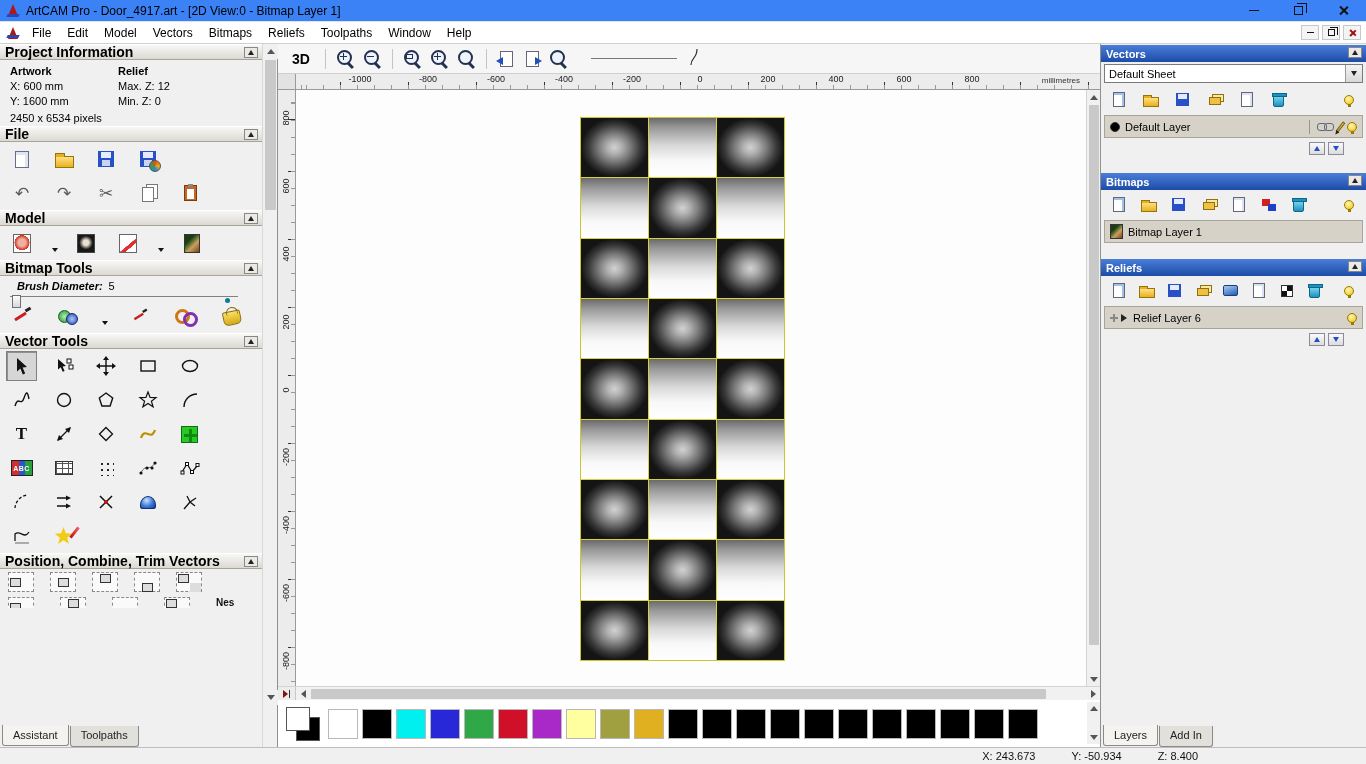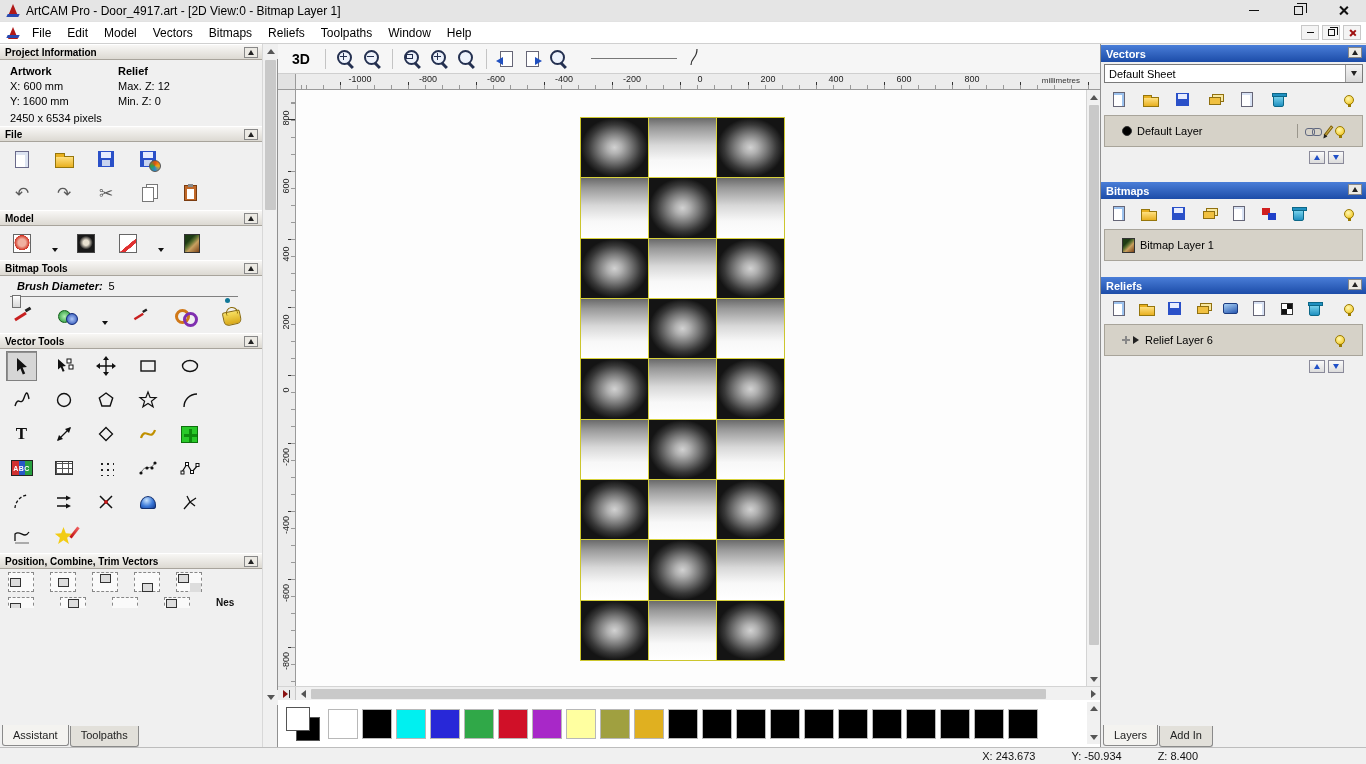--- a/index.html
+++ b/index.html
@@ -1,20 +1,20 @@
 <!DOCTYPE html>
 <html><head>
 <meta charset="utf-8">
 <style>
   * { margin:0; padding:0; box-sizing:border-box; }
   html,body { width:1366px; height:764px; overflow:hidden; font-family:"Liberation Sans",sans-serif; background:#f0f0f0; }
   .app { width:1366px; height:764px; display:flex; flex-direction:column; background:#fff; }
 
   
-  .titlebar { height:22px; background:#e5e5e5; display:flex; align-items:center; border-bottom:1px solid #e2e2e2; }
+  .titlebar { height:22px; background:#3b82f6; display:flex; align-items:center; border-bottom:1px solid #e2e2e2; }
   .logo { width:15px; height:15px; margin:0 5px 0 6px; position:relative; }
   .logo::before { content:""; position:absolute; left:2px; top:1px; border-left:5px solid transparent; border-right:5px solid transparent; border-bottom:12px solid #b01818; }
   .logo::after { content:""; position:absolute; left:1px; bottom:1px; width:12px; height:3px; background:#2848b0; transform:skewX(-25deg); }
   .title-text { font-size:12px; color:#000; }
   .win-controls { margin-left:auto; display:flex; height:100%; }
   .wbtn { width:45px; height:100%; display:flex; align-items:center; justify-content:center; position:relative; }
   .g-min { width:10px; height:1px; background:#111; }
   .g-max { width:9px; height:9px; border:1px solid #111; position:relative; }
   .g-max::before { content:""; position:absolute; left:2px; top:-4px; width:9px; height:9px; border:1px solid #111; border-bottom:none; border-left:none; }
   .g-x { width:11px; height:11px; position:relative; }
@@ -29,21 +29,21 @@
   .mdi .mbtn { width:18px; height:15px; border:1px solid #c8c8c8; background:#f4f4f4; display:flex; align-items:center; justify-content:center; }
   .g-min.s{width:7px;} .g-max.s{width:7px;height:7px;} .g-max.s::before{width:7px;height:7px;left:1px;top:-3px;}
   .g-x.s{width:8px;height:8px;} .g-x.s::before,.g-x.s::after{left:3.5px;height:8px;background:#a01010;}
 
   
   .main { height:703px; display:flex; }
 
   
   .left-panel { width:278px; background:#f0f0f0; display:flex; position:relative; border-right:1px solid #909090; }
   .lp-content { width:263px; overflow:hidden; position:relative; }
-  .sec-h { height:16px; display:flex; align-items:center; background:linear-gradient(#f8f7f5,#dcd9d2); border-top:1px solid #fff; border-bottom:1px solid #a8a49c; font-weight:bold; font-size:10px; padding:0 5px; position:relative; }
+  .sec-h { height:16px; display:flex; align-items:center; background:linear-gradient(#f8f7f5,#dcd9d2); border-top:1px solid #fff; border-bottom:1px solid #a8a49c; font-weight:bold; font-size:14px; padding:0 5px; position:relative; }
   .clps { position:absolute; right:4px; top:2px; width:14px; height:11px; background:#eceae4; border:1px solid #888; display:flex; align-items:center; justify-content:center; }
   .tri-up { width:0; height:0; border-left:3px solid transparent; border-right:3px solid transparent; border-bottom:5px solid #222; }
   .tri-dn { width:0; height:0; border-left:3px solid transparent; border-right:3px solid transparent; border-top:5px solid #222; }
   .tri-up.blue{ border-bottom-color:#2050c8; } .tri-dn.blue{ border-top-color:#2050c8; }
   .info { display:grid; grid-template-columns:108px 1fr; padding:5px 10px 2px; font-size:11px; row-gap:3px; }
   .info .b { font-weight:bold; }
   .info .span2 { grid-column:1 / span 2; padding-top:2px; }
   .icon-row { display:flex; align-items:center; padding:4px 8px; gap:14px; }
   .tbi { position:relative; width:28px; height:26px; display:flex; align-items:center; justify-content:center; }
 
@@ -217,21 +217,21 @@
   .m-chain { width:17px; height:9px; position:relative; }
   .m-chain::before,.m-chain::after { content:""; position:absolute; top:1px; width:8px; height:6px; border:1.5px solid #606880; border-radius:3px; }
   .m-chain::before{ left:0; } .m-chain::after{ left:7px; }
   .m-pencil { width:3px; height:12px; background:linear-gradient(#f0d040,#c09010); border:1px solid #806000; transform:rotate(38deg); position:relative; }
   .m-pencil::after { content:""; position:absolute; left:-1px; bottom:-4px; border-left:2px solid transparent; border-right:2px solid transparent; border-top:4px solid #222; }
   .m-plusarrow { width:18px; height:12px; position:relative; }
   .m-plusarrow::before { content:""; position:absolute; left:0; top:5px; width:8px; height:2px; background:#888; box-shadow:0 0 0 0; }
   .m-plusarrow i { position:absolute; left:3px; top:2px; width:2px; height:8px; background:#888; }
   .m-plusarrow::after { content:""; position:absolute; right:1px; top:2px; border-top:4px solid transparent; border-bottom:4px solid transparent; border-left:6px solid #222; }
   .vdiv { width:1px; height:14px; background:#9a968c; margin:0 2px; }
-  .layer { display:flex; align-items:center; height:32px; background:#d6d2c8; border:1px solid #a8a49a; margin:2px 3px; gap:5px; padding:0 17px; }
+  .layer { display:flex; align-items:center; height:23px; background:#d6d2c8; border:1px solid #a8a49a; margin:2px 3px; gap:5px; padding:0 5px; }
   .lname { flex:0 0 auto; }
   .layer .sp { flex:1; }
   .updown { display:flex; justify-content:flex-end; gap:3px; padding:2px 22px 4px 0; }
   .ud-b { width:16px; height:13px; border:1px solid #8a8a9a; background:linear-gradient(#fafafa,#dcdcdc); display:flex; align-items:center; justify-content:center; }
   .rp-gap { height:13px; }
   .rtabs { left:2px; }
 
   
   .statusbar { height:17px; background:#f0f0f0; border-top:1px solid #bdbdbd; display:flex; align-items:center; justify-content:flex-end; gap:36px; padding-right:168px; font-size:11px; color:#111; }
 </style>

